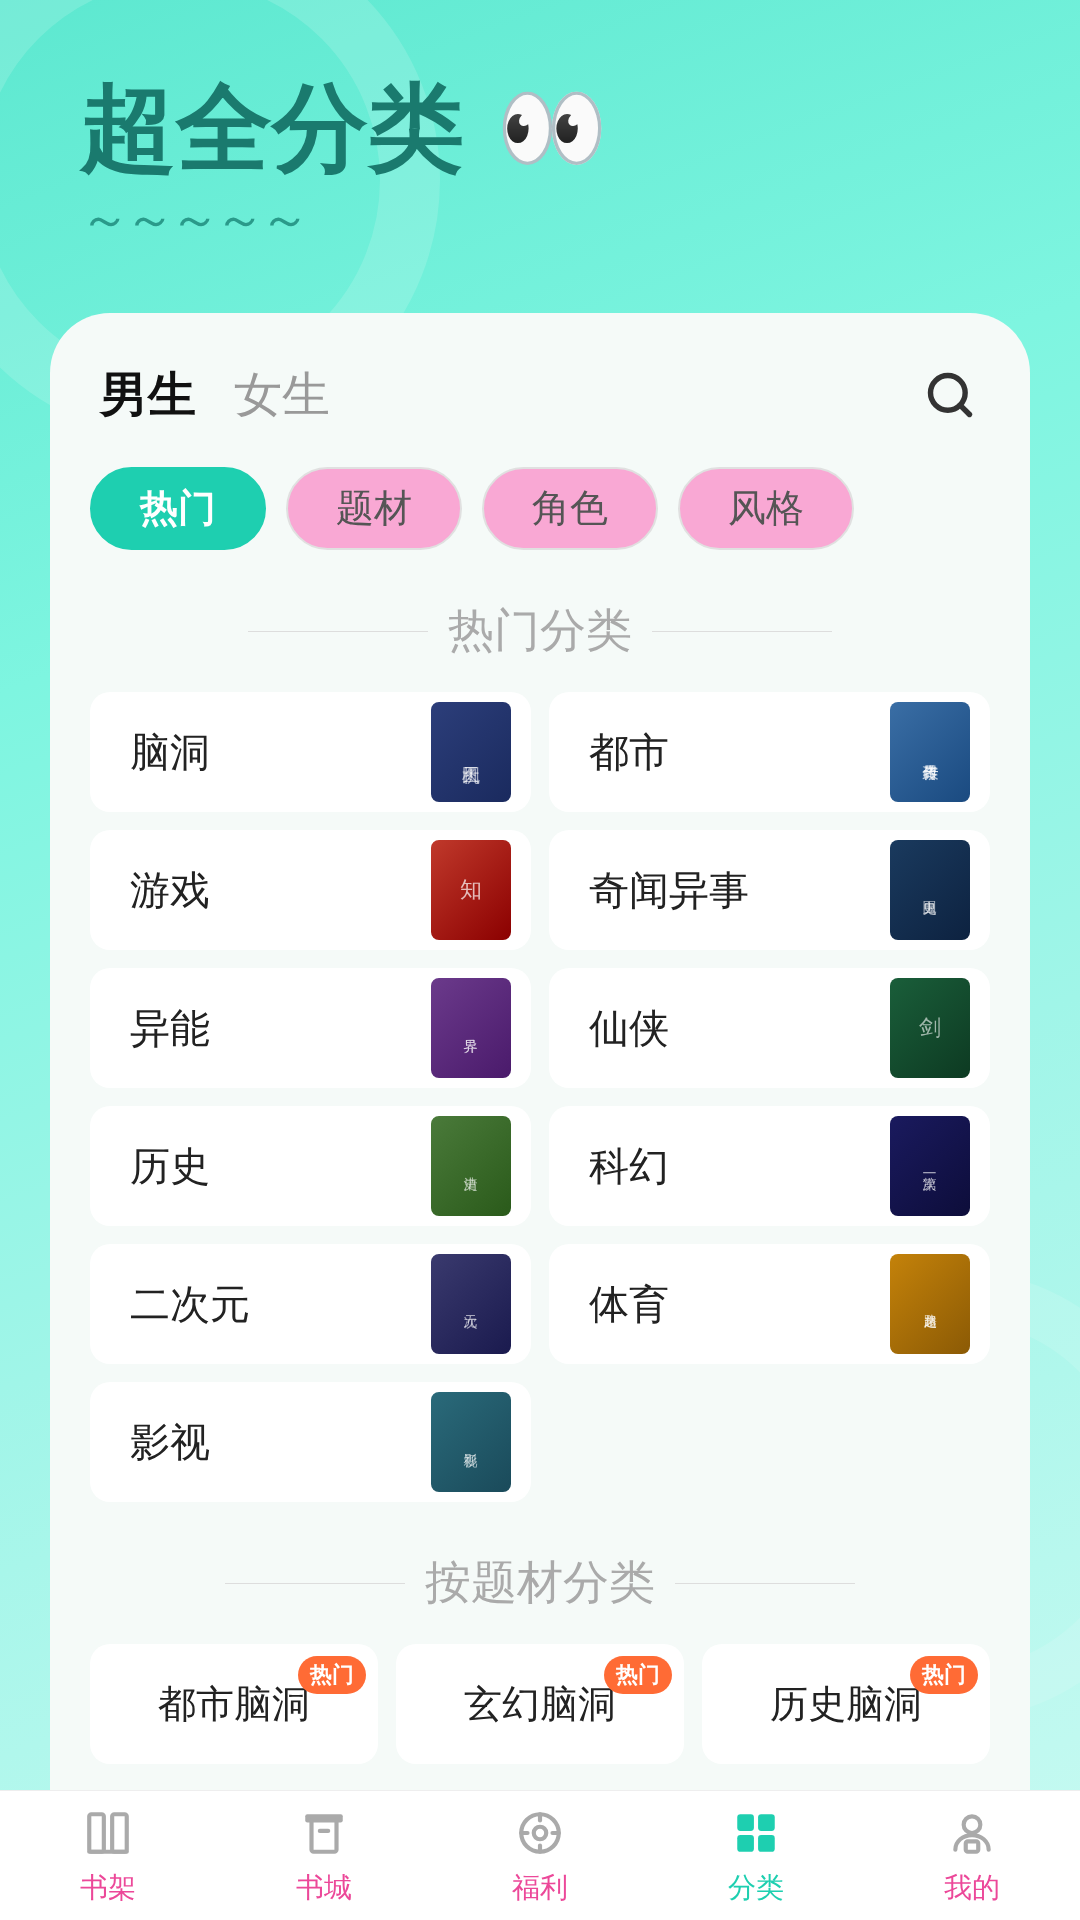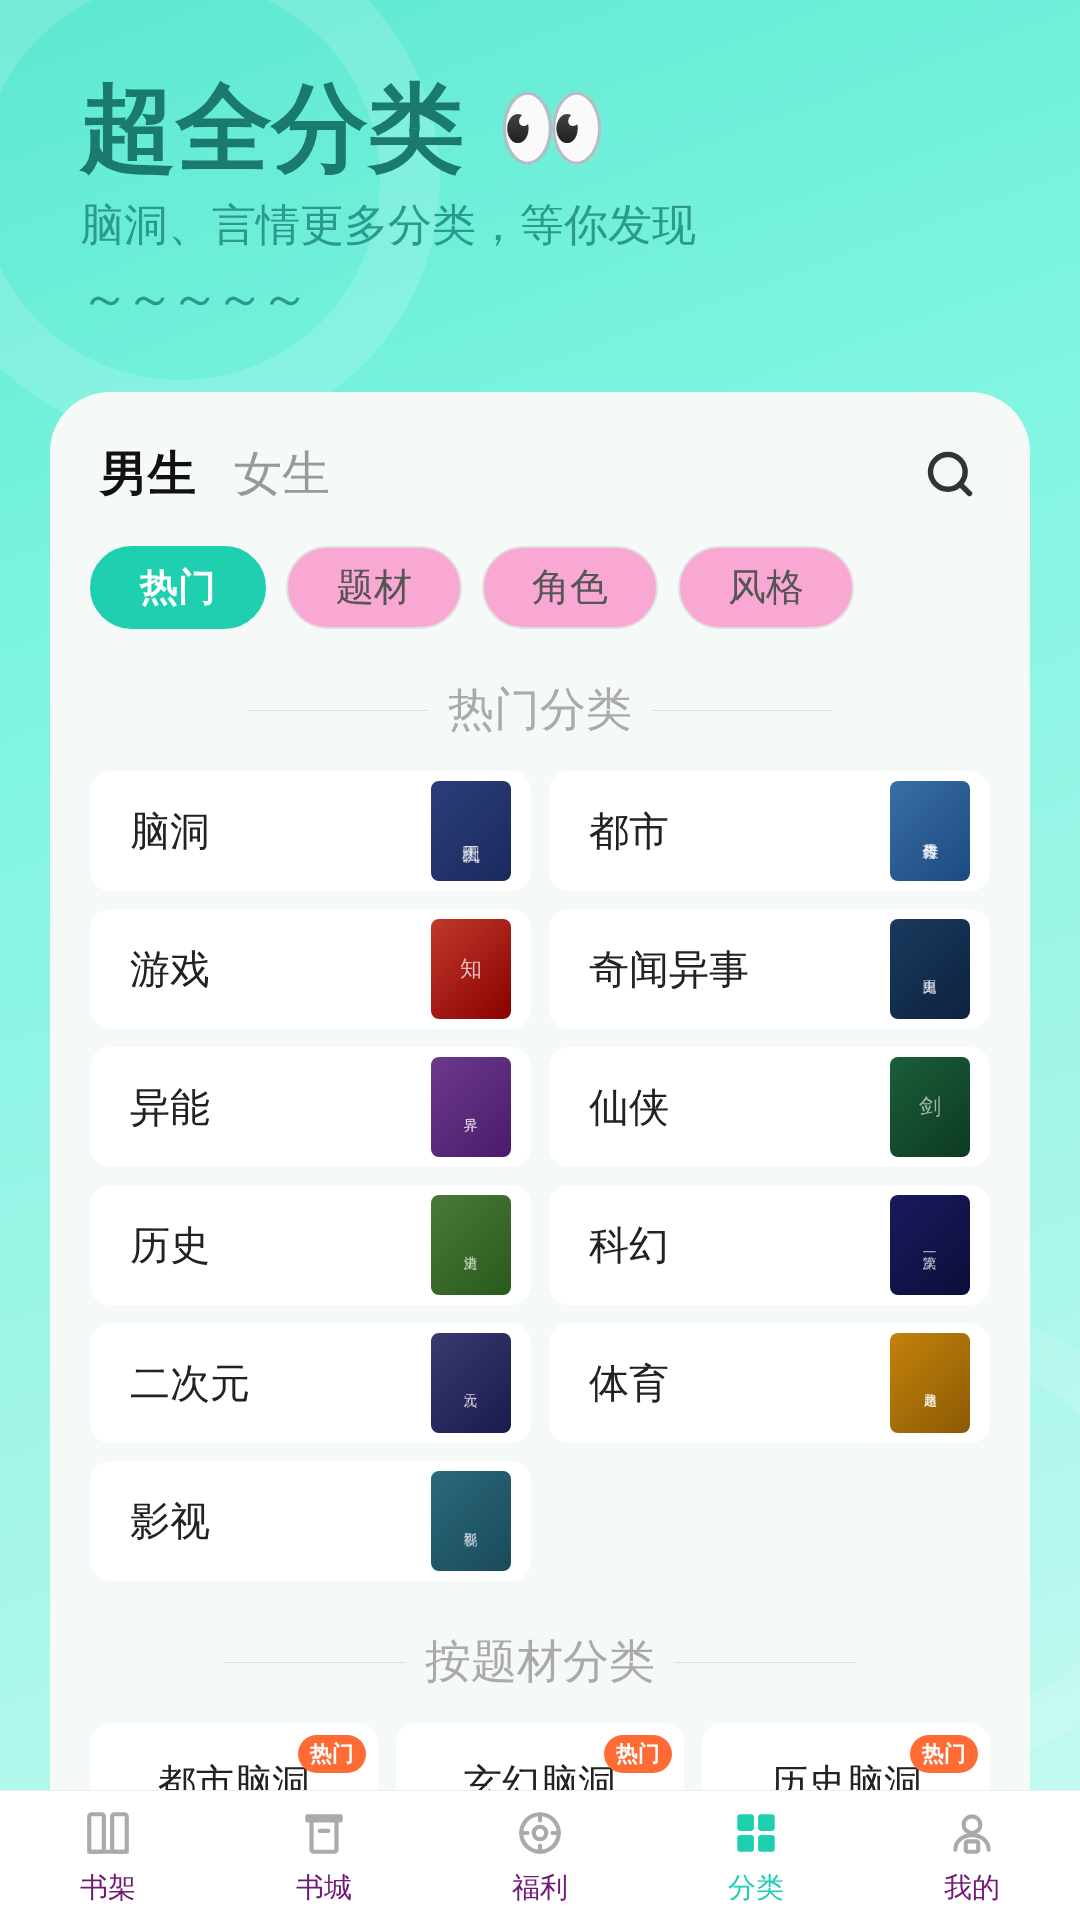--- a/index.html
+++ b/index.html
@@ -260,37 +260,36 @@
     }
     .nav-icon {
       width: 56px;
       height: 56px;
       display: flex;
       align-items: center;
       justify-content: center;
     }
     .nav-label {
       font-size: 28px;
-      color: #701a75;
+      color: #ec4899;
     }
     .nav-label.active {
       color: #1ecfb0;
     }
   </style>
 </head>
 <body>
 
 <div class="bg-deco"></div>
 
 <div class="header">
   <div class="header-title">
     <span>超全分类</span>
     <span class="eyes-emoji">👀</span>
   </div>
-  <div class="header-subtitle">脑洞、言情更多分类，等你发现</div>
   <div class="wave-deco">～～～～～</div>
 </div>
 
 <div class="main-card">
 
   <div class="gender-tabs">
     <div class="gender-tab-group">
       <span class="gender-tab active">男生</span>
       <span class="gender-tab inactive">女生</span>
     </div>

